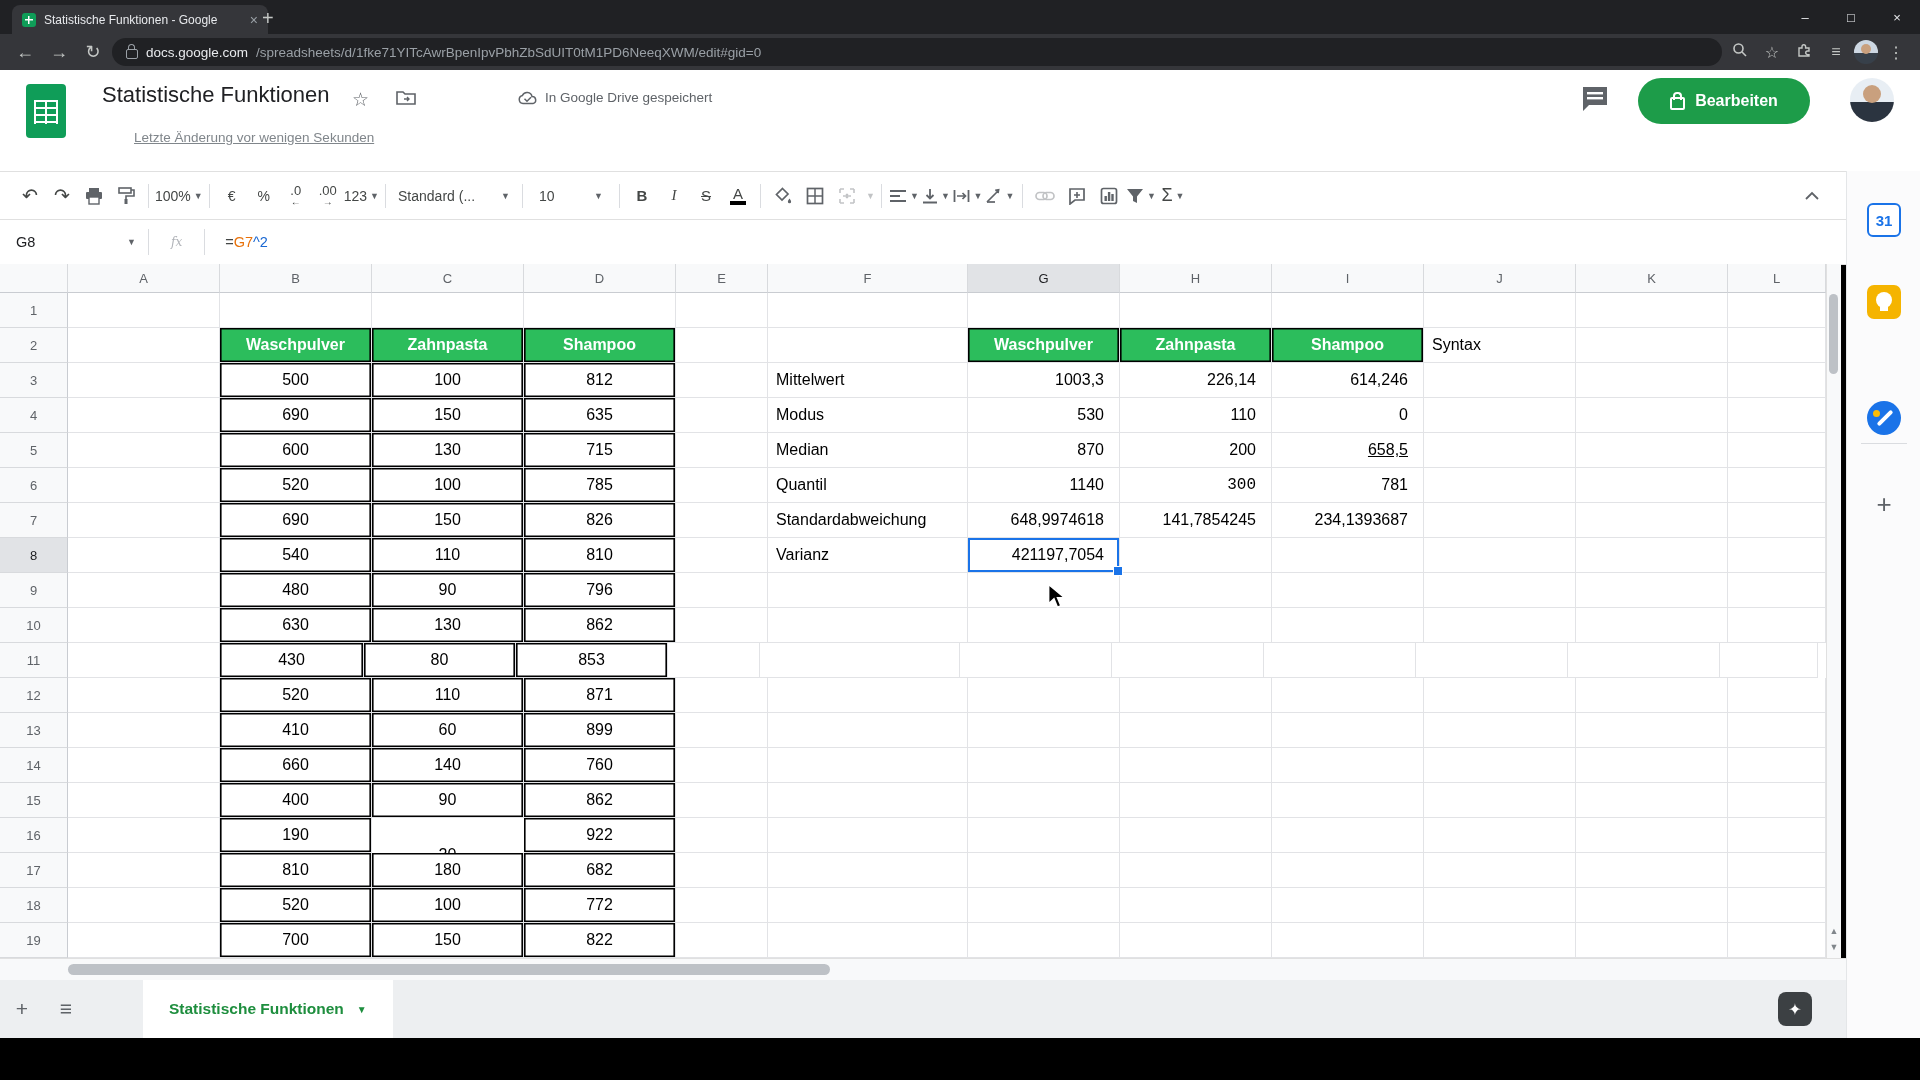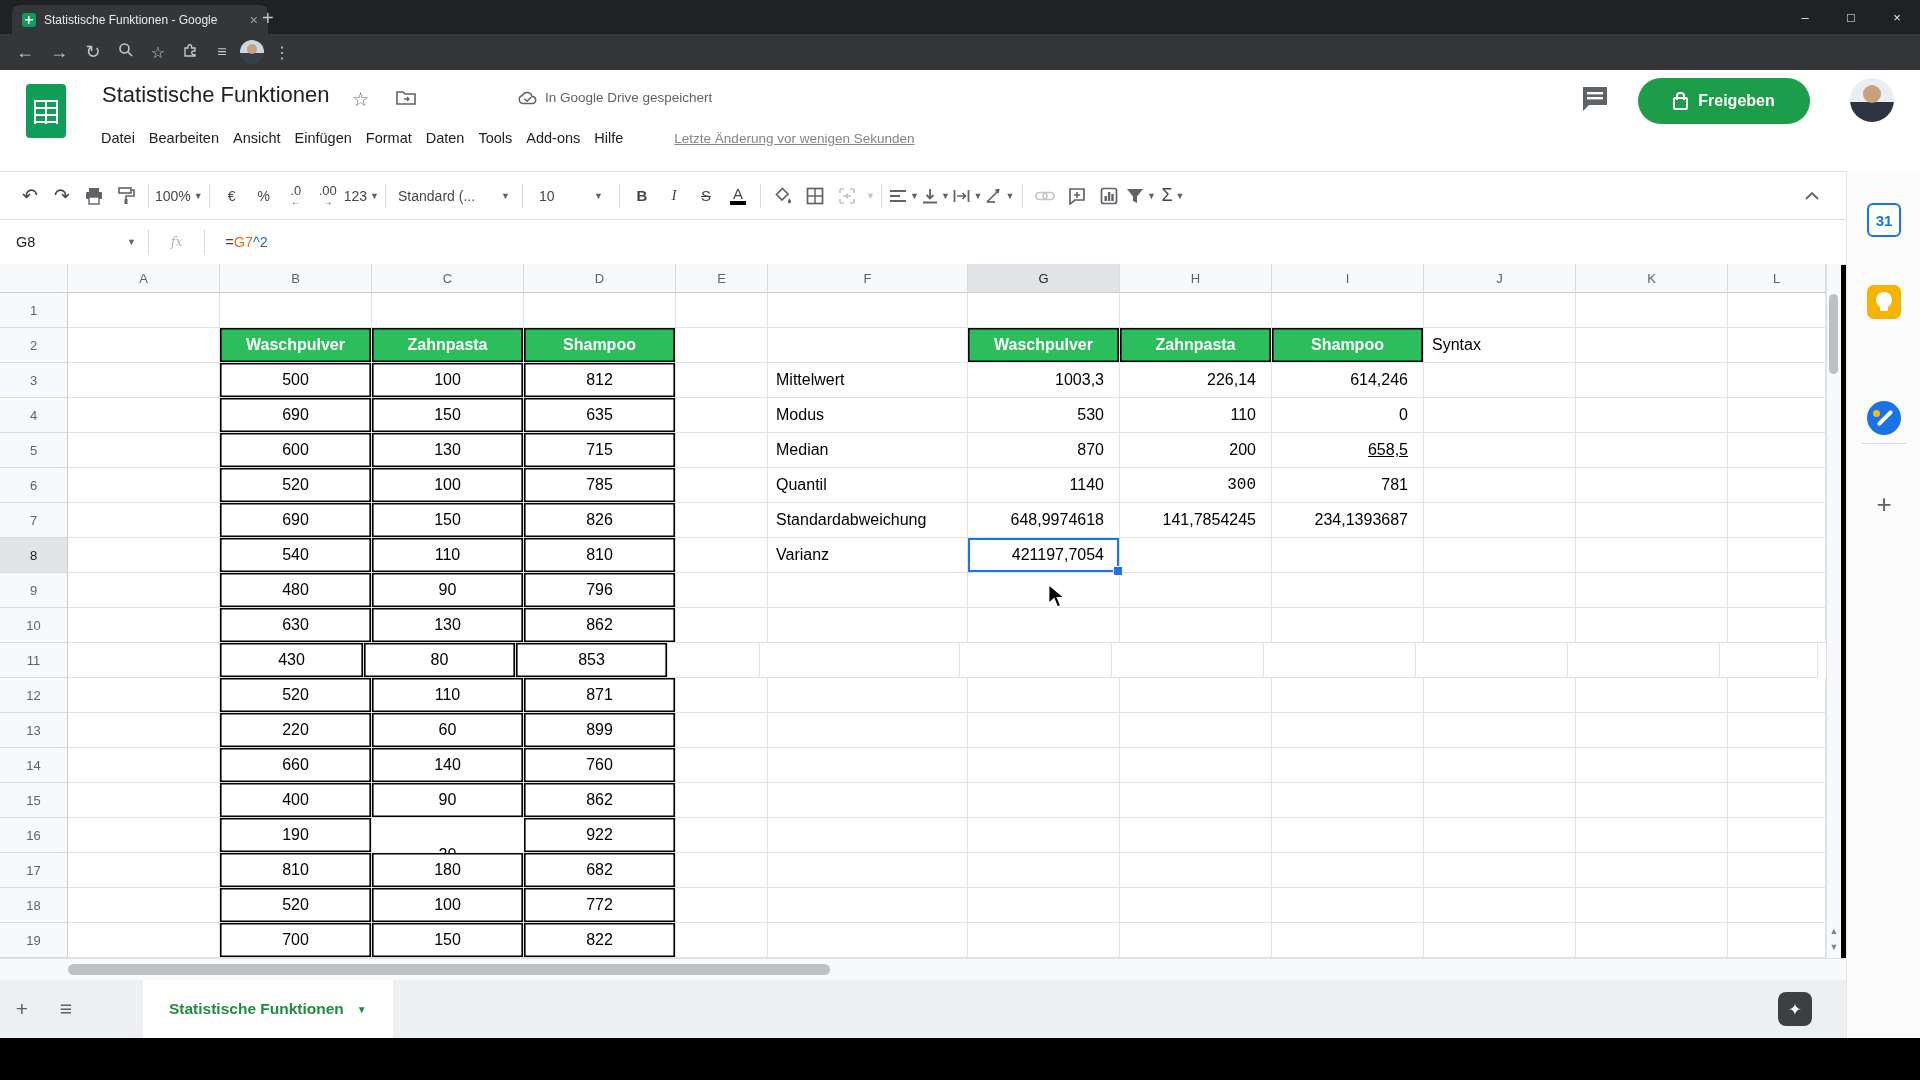--- a/index.html
+++ b/index.html
@@ -125,20 +125,25 @@
   </div>
   <div id="newtab-btn" class="abs">+</div>
   <div class="winctl abs" style="right:92px;">–</div>
   <div class="winctl abs" style="right:46px;">□</div>
   <div class="winctl abs" style="right:0;">×</div>
 </div>
 <div id="urlrow" class="abs">
   <span class="nav-ic">←</span>
   <span class="nav-ic">→</span>
   <span class="nav-ic">↻</span>
+  <div id="omnibox">
+    <span class="lock"></span>
+    <span class="url-domain">docs.google.com</span>
+      <span class="url-path">/spreadsheets/d/1fke71YITcAwrBpenIpvPbhZbSdUIT0tM1PD6NeeqXWM/edit#gid=0</span>
+  </div>
   <span class="chip-ic">
     <svg width="16" height="16" viewBox="0 0 16 16">
         <circle cx="6.5" cy="6.5" r="4.5" fill="none" stroke="#c4c7c5" stroke-width="1.6"></circle>
         <line x1="10" y1="10" x2="14" y2="14" stroke="#c4c7c5" stroke-width="1.6"></line>
       </svg>
   </span>
   <span class="chip-ic">☆</span>
   <span class="chip-ic">
     <svg width="16" height="16" viewBox="0 0 16 16">
         <path d="M3 6h3V4.5a1.8 1.8 0 1 1 3.6 0V6H13v3h-1.5a1.8 1.8 0 1 0 0 3.6H13V14H3z" fill="none" stroke="#c4c7c5" stroke-width="1.4"></path>
@@ -160,33 +165,32 @@
       </svg>
   </div>
   <div id="saved-status" class="abs">
     <svg width="20" height="14" viewBox="0 0 20 14">
         <path d="M5 12.5a4 4 0 0 1-.6-7.9A5 5 0 0 1 14 5.6a3.5 3.5 0 0 1 1 6.9z" fill="none" stroke="#5f6368" stroke-width="1.5"></path>
         <path d="M6.5 7.8 9 10.2 13 6.2" fill="none" stroke="#5f6368" stroke-width="1.5"></path>
       </svg>
     <span>In Google Drive gespeichert</span>
   </div>
   <div id="menubar" class="abs">
-    <span id="menus"><span class="menu-item">Datei</span><span class="menu-item">Bearbeiten</span><span class="menu-item">Ansicht</span><span class="menu-item">Einfügen</span><span class="menu-item">Format</span><span class="menu-item">Daten</span><span class="menu-item">Tools</span><span class="menu-item">Add-ons</span><span class="menu-item">Hilfe</span></span>
     <span id="last-change">Letzte Änderung vor wenigen Sekunden</span>
   </div>
   <div id="comment-head" class="abs">
     <svg width="30" height="28" viewBox="0 0 30 28">
         <path d="M3 2h24v18H9l-6 6z" fill="#5f6368"></path>
         <rect x="7" y="7" width="16" height="2.4" fill="#fff"></rect>
         <rect x="7" y="12" width="16" height="2.4" fill="#fff"></rect>
       </svg>
   </div>
   <div id="share-btn" class="abs" style="background: rgb(29, 156, 73);">
     <span class="lock-w"></span>
-    <span>Freigeben</span>
+    <span>Bearbeiten</span>
   </div>
   <div class="big-avatar abs"></div>
 </div>
 
 <div id="toolbar" class="abs">
   <span class="tb" style="font-size:19px;">↶</span>
   <span class="tb" style="font-size:19px;">↷</span>
   <span class="tb">
     <svg width="18" height="18" viewBox="0 0 18 18">
         <rect x="4" y="1" width="10" height="4" fill="#5f6368"></rect>
@@ -540,21 +544,21 @@
       <div class="c" style="width: 152px;"></div>
       <div class="c" style="width: 152px;"></div>
       <div class="c" style="width: 152px;"></div>
       <div class="c" style="width: 152px;"></div>
       <div class="c" style="width: 152px;"></div>
       <div class="c" style="width: 98px;"></div>
     </div>
     <div class="g-row">
       <div class="rh">13</div>
       <div class="c" style="width: 152px;"></div>
-      <div class="c box num-c" style="width: 152px;">220</div>
+      <div class="c box num-c" style="width: 152px;">410</div>
       <div class="c box num-c" style="width: 152px;">60</div>
       <div class="c box num-c" style="width: 152px;">899</div>
       <div class="c" style="width: 92px;"></div>
       <div class="c" style="width: 200px;"></div>
       <div class="c" style="width: 152px;"></div>
       <div class="c" style="width: 152px;"></div>
       <div class="c" style="width: 152px;"></div>
       <div class="c" style="width: 152px;"></div>
       <div class="c" style="width: 152px;"></div>
       <div class="c" style="width: 98px;"></div>

